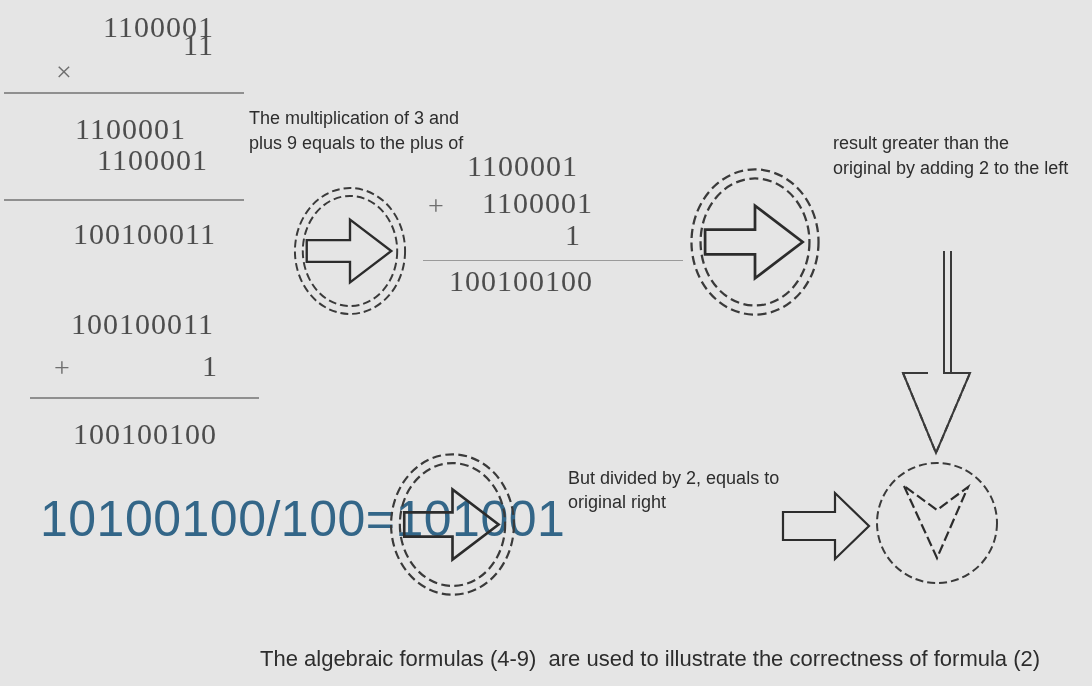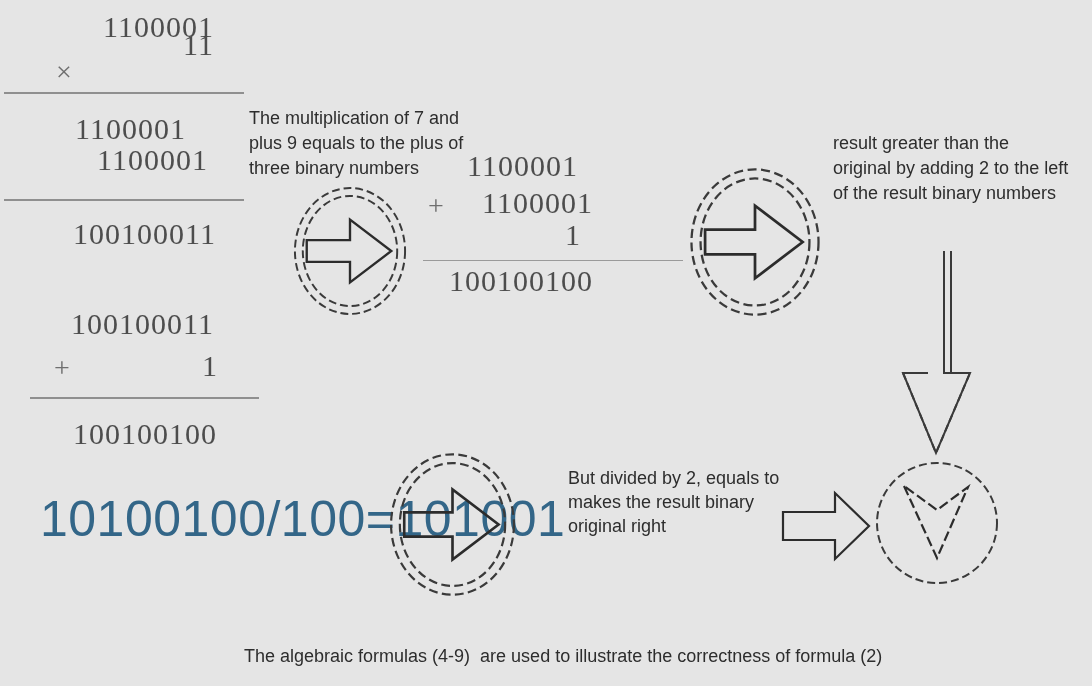--- a/index.html
+++ b/index.html
@@ -17,21 +17,21 @@
   }
   .rule{position:absolute;border-top:2px solid #8f8f8f;height:0;}
   .rule.thin{border-top:1.5px solid #9a9a9a;}
   .note{position:absolute;font-size:18px;line-height:25px;color:#2d2d2d;}
   .note div{white-space:nowrap;}
   .note3 div{line-height:24px;margin-left:44px;}
   .formula{
     position:absolute;font-family:Liberation Sans, sans-serif;font-size:50px;
     letter-spacing:0.5px;white-space:nowrap;line-height:1;
   }
-  .caption{position:absolute;font-size:18px;color:#2d2d2d;white-space:pre;}
+  .caption{position:absolute;font-size:22px;color:#2d2d2d;white-space:pre;margin-left:16px;}
   .icon{position:absolute;}
   svg{display:block;overflow:visible;}
 </style>
 </head>
 <body>
 
 <div class="canvas">
 
   <svg width="0" height="0" aria-hidden="true">
     <symbol id="circ-arrow" viewBox="0 0 120 134">
@@ -52,23 +52,22 @@
 
   <div class="bin" style="right:878px;top:309px">100100011</div>
   <div class="op" style="left:54px;top:354px">+</div>
   <div class="bin" style="right:874px;top:351px">1</div>
   <div class="rule" style="left:30px;top:397px;width:229px"></div>
   <div class="bin" style="right:875px;top:419px">100100100</div>
 
   <div class="formula" style="left:40px;top:494px;color:#336688">10100100/100=101001</div>
 
   <div class="note" style="left:249px;top:106px">
-    <div>The multiplication of 7 and</div>
+    <div>The multiplication of 3 and</div>
     <div>plus 9 equals to the plus of</div>
-    <div>three binary numbers</div>
   </div>
 
   <div class="icon" style="left:291px;top:182px">
     <svg width="118" height="138" viewBox="0 0 120 134">
         <use href="#circ-arrow"></use>
       </svg>
   </div>
 
   <div class="bin" style="right:514px;top:151px">1100001</div>
   <div class="op" style="left:428px;top:192px">+</div>
@@ -79,40 +78,38 @@
 
   <div class="icon" style="left:681px;top:166px">
     <svg width="148" height="152" viewBox="0 0 120 134">
         <use href="#circ-arrow"></use>
       </svg>
   </div>
 
   <div class="note" style="left:833px;top:131px">
     <div>result greater than the</div>
     <div>original by adding 2 to the left</div>
-    <div>of the result binary numbers</div>
   </div>
 
   <div class="icon" style="left:898px;top:250px">
     <svg width="76" height="206" viewBox="0 0 76 206">
       <path d="M46 1 V123 H72 L38 203 L5 123 H30" fill="none" stroke="#3a3a3a" stroke-width="2"></path>
       <path d="M53 1 V123" fill="none" stroke="#3a3a3a" stroke-width="2"></path>
       <path d="M5 123 L38 203 L72 123" fill="none" stroke="#3a3a3a" stroke-width="2" stroke-dasharray="7 4"></path>
     </svg>
   </div>
 
   <div class="icon" style="left:384px;top:451px">
     <svg width="137" height="147" viewBox="0 0 120 134">
         <use href="#circ-arrow"></use>
       </svg>
   </div>
 
   <div class="note note3" style="left:524px;top:466px">
     <div>But divided by 2, equals to</div>
-    <div>makes the result binary</div>
     <div>original right</div>
   </div>
 
   <div class="icon" style="left:780px;top:485px">
     <svg width="95" height="80" viewBox="0 0 95 80">
       <path d="M3 27 H55 V8 L89 41 L55 74 V55 H3 Z" fill="none" stroke="#2c2c2c" stroke-width="2.2"></path>
     </svg>
   </div>
 
   <div class="icon" style="left:872px;top:457px">

